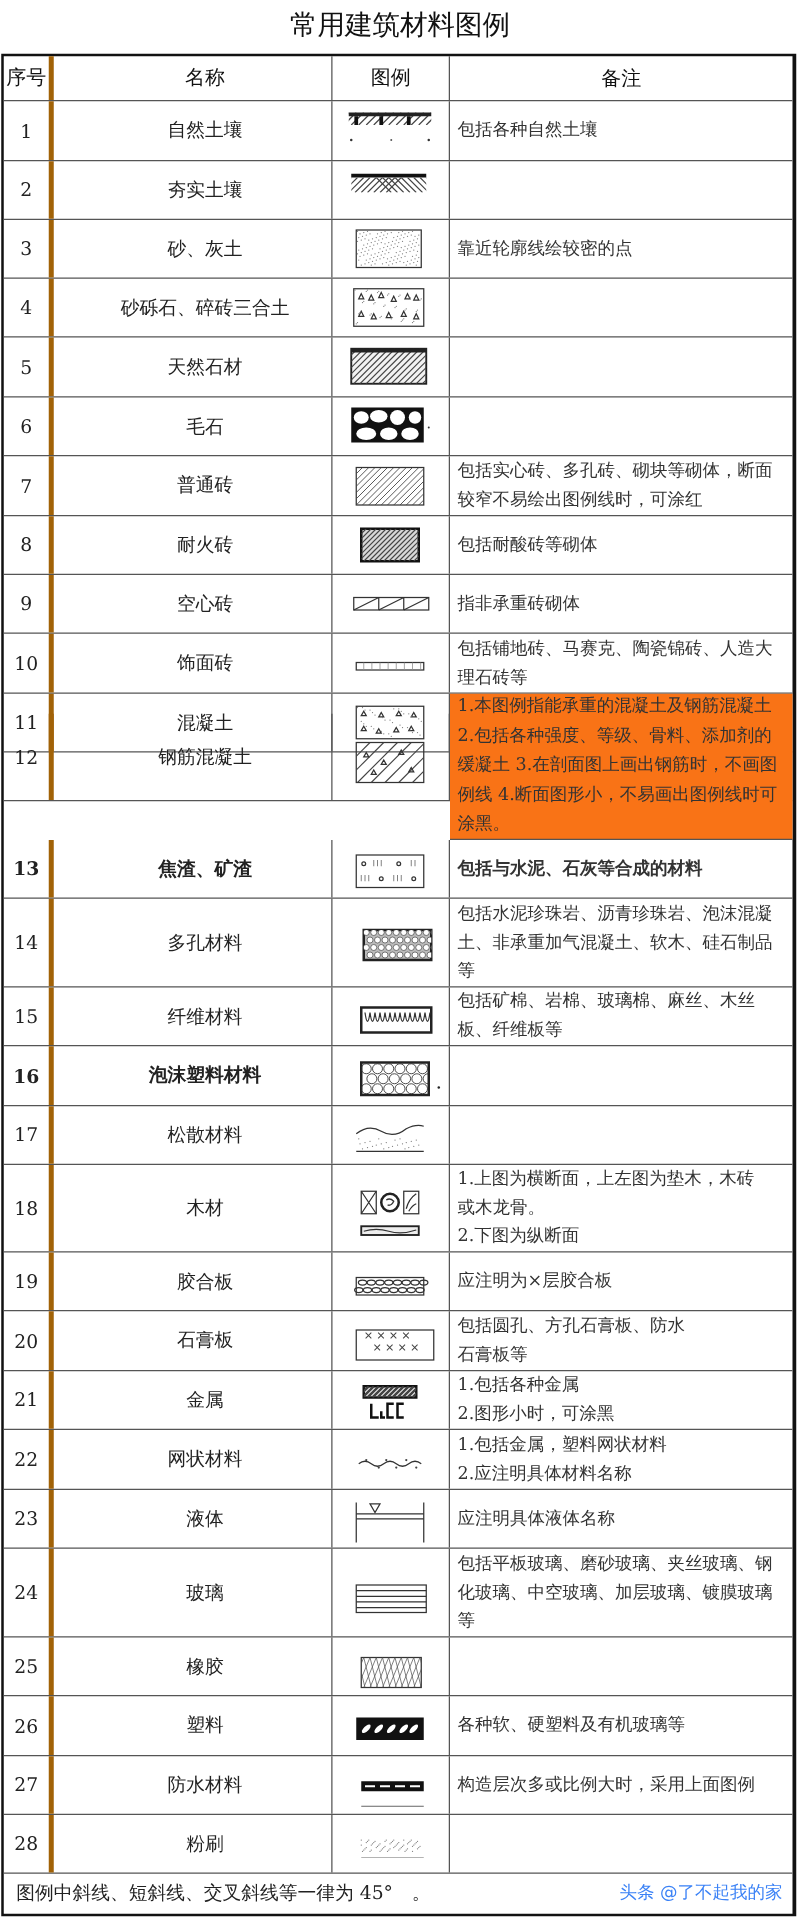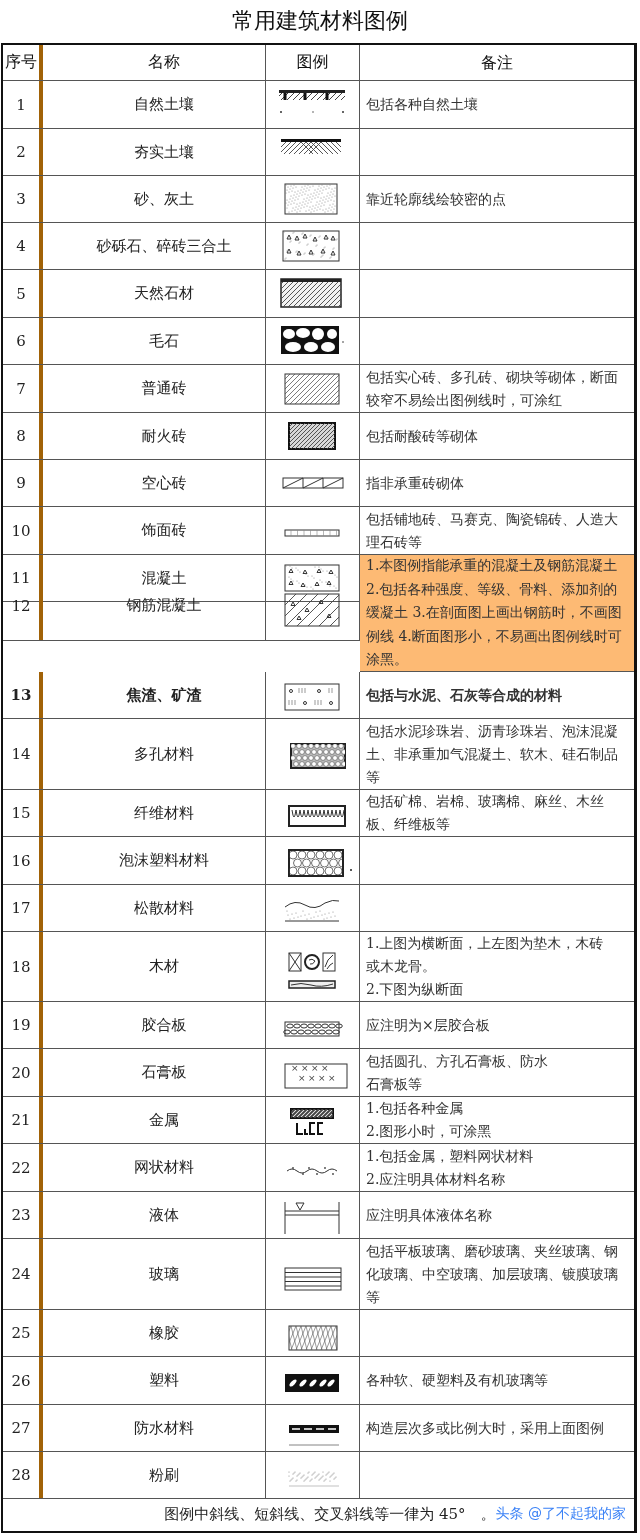--- a/index.html
+++ b/index.html
@@ -14,23 +14,23 @@
   .cell { position:absolute; top:0; bottom:0; display:flex; align-items:center;
           box-sizing:border-box; font-size:15px; }
   .c1 { left:0; width:40px; justify-content:center; border-right:4px solid #a16207; }
   .c2 { left:60px; width:203px; justify-content:center; border-right:1px solid #555; }
   .c3 { left:263px; width:94px; justify-content:center; border-right:1px solid #555; }
   .c4 { left:357px; right:0; padding:0 6px; font-size:14px; line-height:23px; color:#333; }
   .hdr .cell { font-size:16px; color:#111; font-family:"DejaVu Sans","Liberation Sans",sans-serif; }
   .hdr .c4 { justify-content:center; font-size:16px; }
   .merged { position:absolute; left:357px; right:0; display:flex; align-items:center;
             padding:0 6px; box-sizing:border-box; font-size:14px; line-height:23.5px;
-            color:#333; background:#fdba74; border-bottom:1px solid #555; }
+            color:#333; background:#f97316; border-bottom:1px solid #555; }
   .footer { position:absolute; left:0; width:100%; bottom:0; height:34px;
-            display:flex; align-items:center; justify-content:flex-end; padding:0 8px 0 10px;
+            display:flex; align-items:center; justify-content:space-between; padding:0 8px 0 10px;
             box-sizing:border-box; font-size:15px; }
   .wm { font-family:"DejaVu Sans","Liberation Sans",sans-serif; font-size:14px; color:#3b82f6; }
   svg { display:block; }
 </style>
 </head>
 <body>
 
 <div class="title">常用建筑材料图例</div>
 
 <div class="tbl">
@@ -676,21 +676,21 @@
         <div class="cell c3">
           <span>
             <svg width="84" height="38" viewBox="0 0 84 38">
               <rect x="18" y="12" width="56" height="20" fill="#fff" stroke="#222" stroke-width="2"></rect>
               <path d="M21 16 q2 14 4 0 q2 14 4 0 q2 14 4 0 q2 14 4 0 q2 14 4 0 q2 14 4 0 q2 14 4 0 q2 14 4 0 q2 14 4 0 q2 14 4 0 q2 14 4 0 q2 14 4 0 q2 14 4 0" stroke="#333" fill="none" stroke-width="1"></path>
             </svg>
           </span>
         </div>
         <div class="cell c4" style="white-space:pre-line">包括矿棉、岩棉、玻璃棉、麻丝、木丝板、纤维板等</div>
       </div>
-      <div class="row" style="top: 792px; height: 48px;">
+      <div class="row" style="top: 792px; height: 48px; font-weight: bold;">
         <div class="cell c1">16</div>
         <div class="cell c2">泡沫塑料材料</div>
         <div class="cell c3">
           <span>
             <svg width="84" height="38" viewBox="0 0 84 38">
               <defs>
                 <clipPath id="c16">
                   <rect x="18" y="8" width="54" height="26"></rect>
                 </clipPath>
               </defs>

